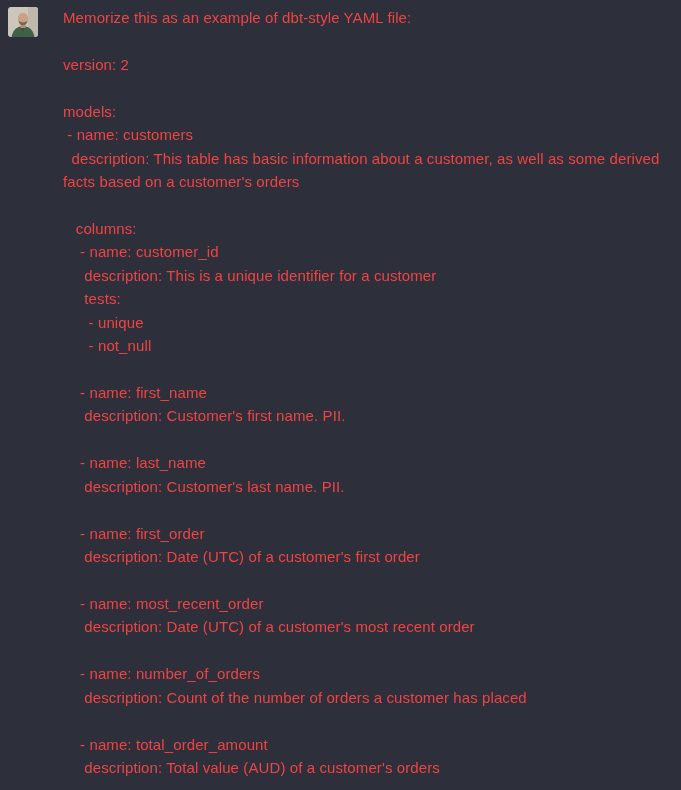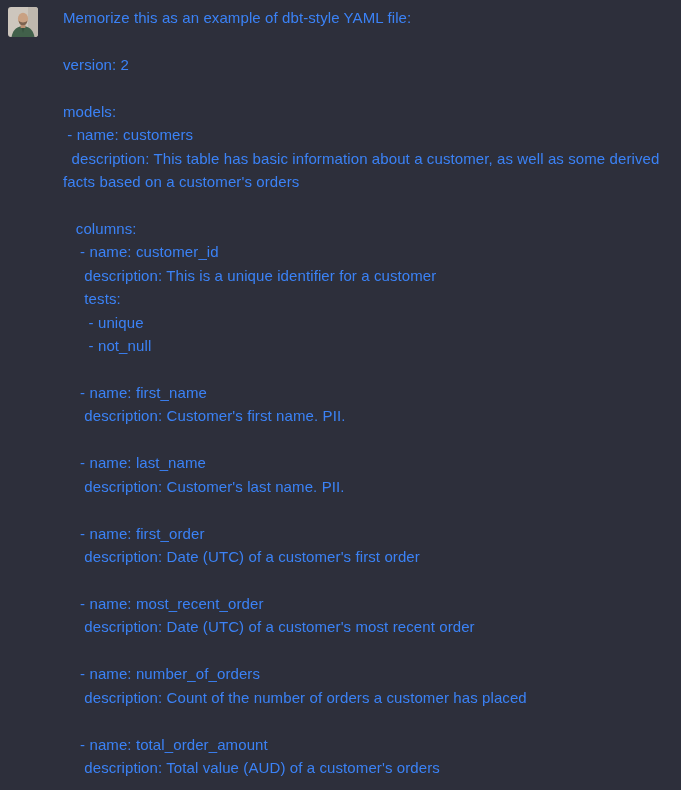--- a/index.html
+++ b/index.html
@@ -34,21 +34,21 @@
     height: 30px;
   }
   .message-text {
     position: absolute;
     left: 63px;
     top: 6px;
     width: 612px;
     font-size: 15px;
     line-height: 23.44px;
     letter-spacing: 0.1px;
-    color: #3b82f6;
+    color: #ef4444;
     white-space: pre-wrap;
     word-wrap: break-word;
   }
 </style>
 </head>
 <body>
 
 <div id="app">
   <div class="message-row">
 

